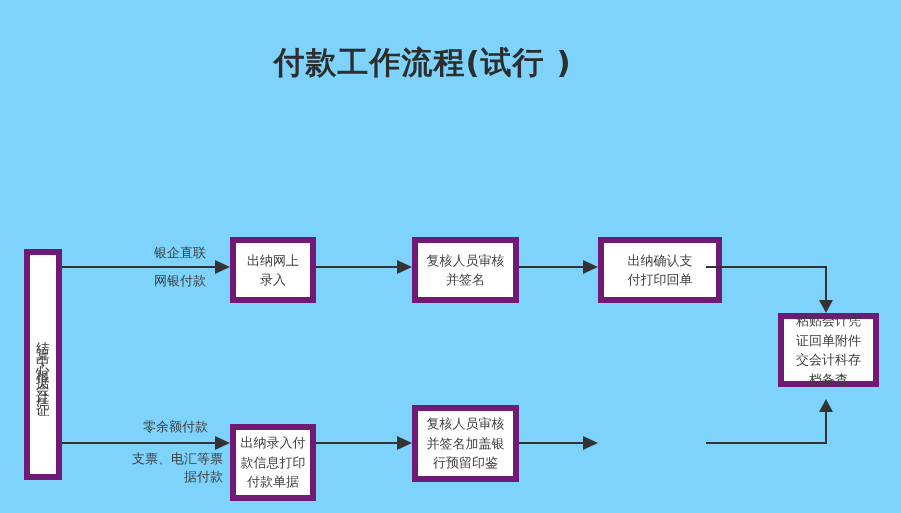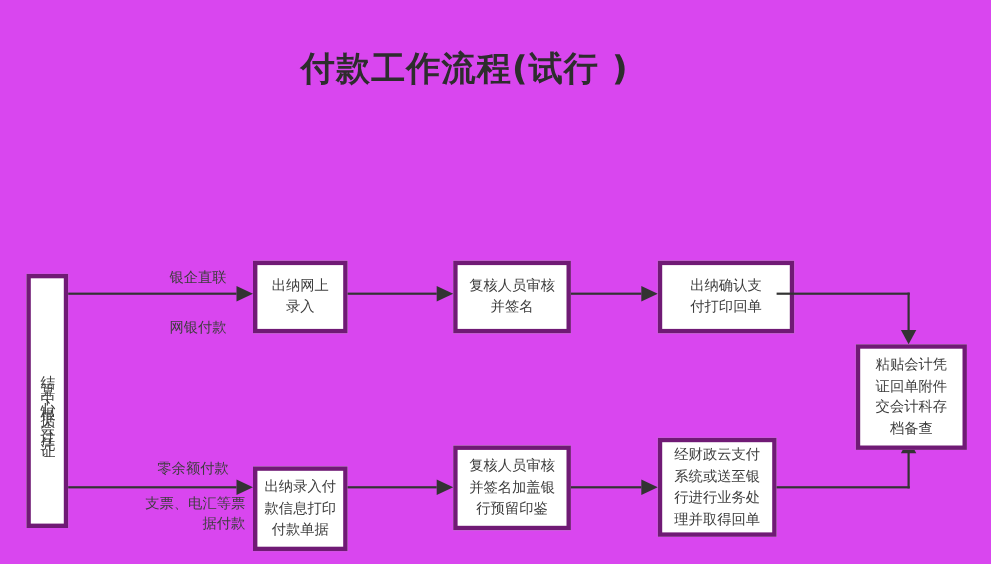--- a/index.html
+++ b/index.html
@@ -3,37 +3,37 @@
 <meta charset="utf-8">
 <style>
   html,body{margin:0;padding:0;}
   body{
     font-family:"DejaVu Sans","Liberation Sans",sans-serif;
     background:#e9e9e9;
   }
   .canvas{
     position:relative;
     width:901px;height:513px;
-    background:#d946ef;
+    background:#7dd3fc;
     overflow:hidden;
   }
   .title{
     position:absolute;
     left:0;top:42px;width:845px;
     text-align:center;
     font-size:31px;
     font-weight:700;
     color:#2d2d2d;
     letter-spacing:1px;
   }
   .box{
     position:absolute;
     box-sizing:border-box;
     background:#ffffff;
-    border:4px solid #701a75;
+    border:6px solid #701a75;
     display:flex;
     align-items:center;
     justify-content:center;
     text-align:center;
     color:#3d3d3d;
     font-size:13px;
     line-height:1.5;
   }
   .box .label{
     white-space:pre-line;
@@ -89,21 +89,21 @@
 
 <div class="canvas">
 
   <div class="title">付款工作流程(试行 )</div>
 
   <div class="box source">
     <span class="vtext">结算中心根据会计凭证</span>
   </div>
 
   <div class="lbl" style="left:88px;top:244px;width:118px">银企直联</div>
-  <div class="lbl" style="left:88px;top:290px;width:118px">网银付款</div>
+  <div class="lbl" style="left:88px;top:272px;width:118px">网银付款</div>
 
   <div class="hline" style="left:62px;top:266px;width:153px"></div>
   <div class="ah-right" style="left:215px;top:260px"></div>
 
   <div class="box" style="left:230px;top:237px;width:86px;height:66px">
     <span class="label">出纳网上
 录入</span>
   </div>
 
   <div class="hline" style="left:316px;top:266px;width:81px"></div>
@@ -144,31 +144,25 @@
 
   <div class="box" style="left:412px;top:405px;width:107px;height:77px">
     <span class="label">复核人员审核
 并签名加盖银
 行预留印鉴</span>
   </div>
 
   <div class="hline" style="left:519px;top:442px;width:64px"></div>
   <div class="ah-right" style="left:583px;top:436px"></div>
 
-  <div class="box" style="left:598px;top:398px;width:108px;height:90px">
-    <span class="label">经财政云支付
-系统或送至银
-行进行业务处
-理并取得回单</span>
-  </div>
 
   <div class="hline" style="left:706px;top:442px;width:121px"></div>
   <div class="vline" style="left:825px;top:411px;height:33px"></div>
   <div class="ah-up" style="left:819px;top:399px"></div>
 
-  <div class="box" style="left:778px;top:313px;width:101px;height:96px">
+  <div class="box" style="left:778px;top:313px;width:101px;height:74px">
     <span class="label">粘贴会计凭
 证回单附件
 交会计科存
 档备查</span>
   </div>
 
 </div>
 
 </body></html>

